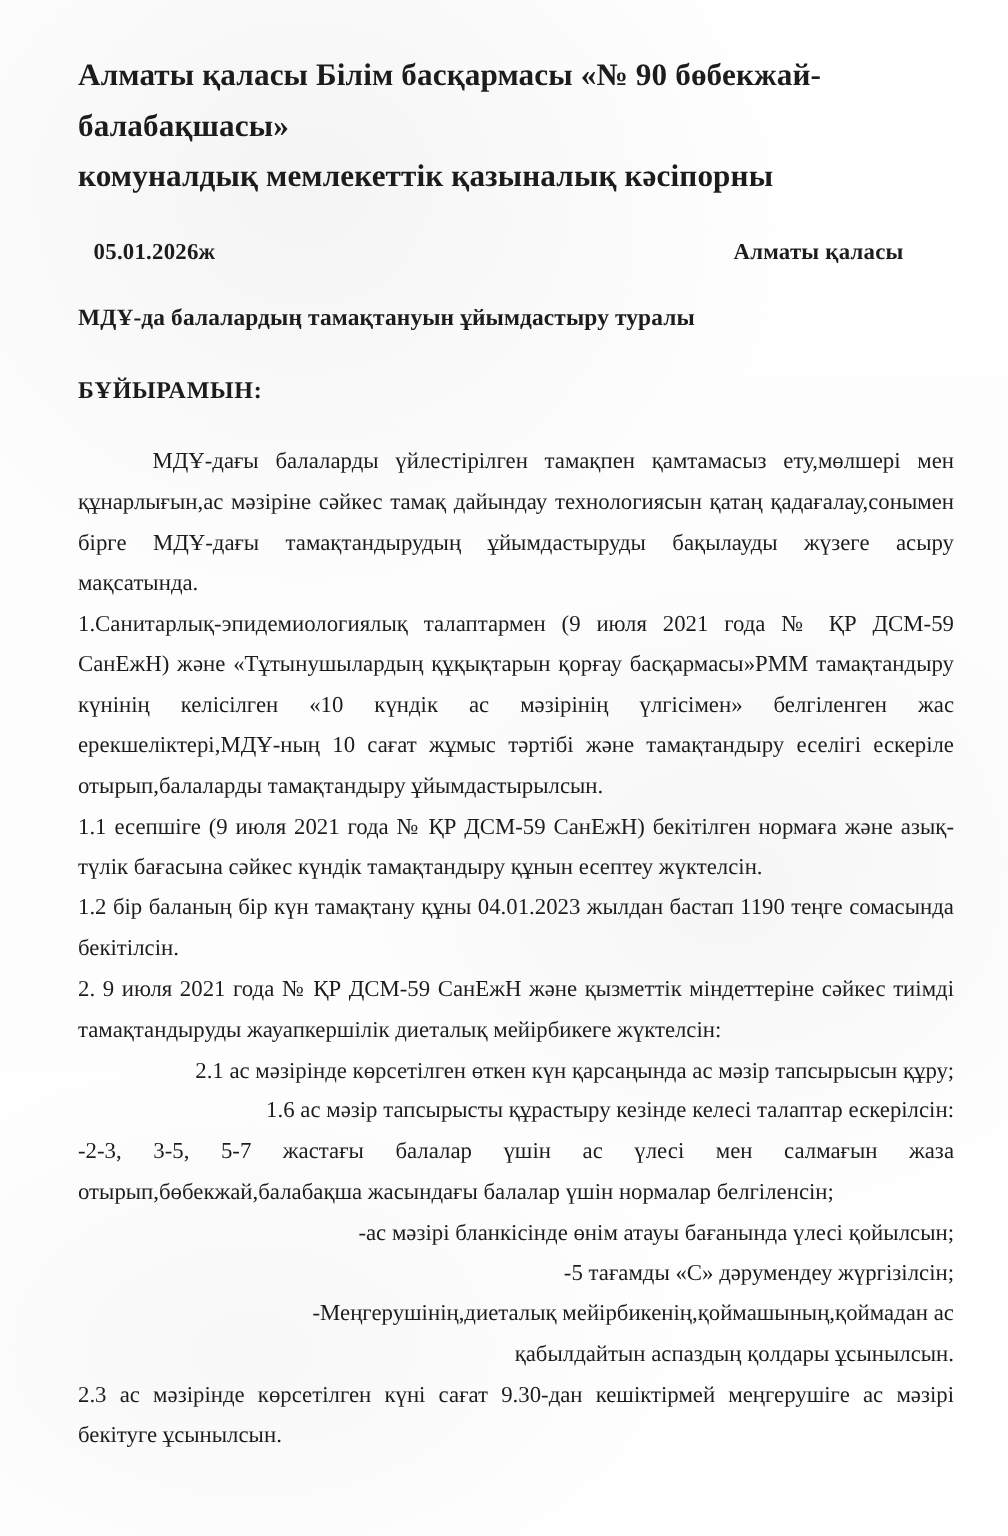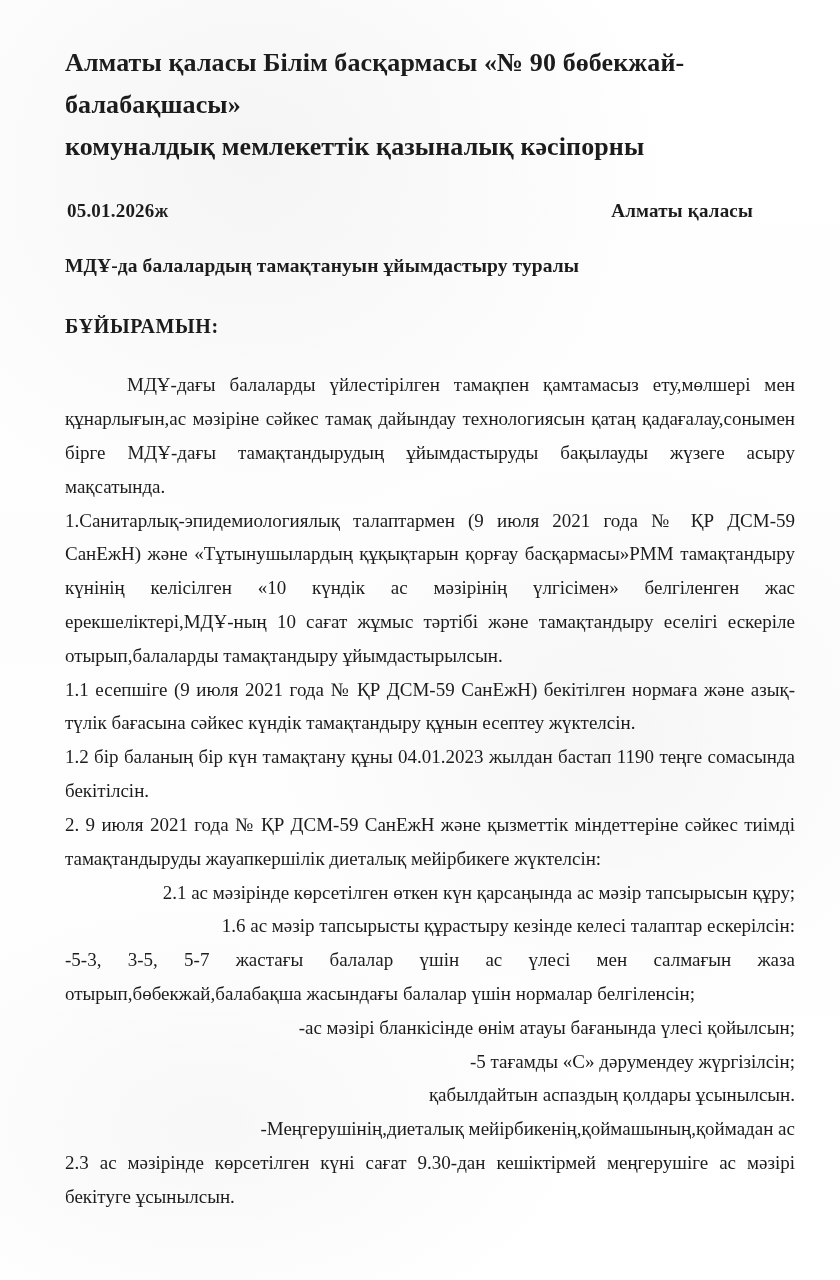--- a/index.html
+++ b/index.html
@@ -53,21 +53,21 @@
     font-weight: bold;
     font-size: 21px;
     letter-spacing: 0.3px;
     margin: 26px 0 0 0;
   }
 
   .meta-row {
     display: flex;
     justify-content: space-between;
     align-items: baseline;
-    margin: 32px 0 0 2px;
+    margin: 32px 0 0 13px;
     padding-right: 42px;
   }
   .meta-row .date {
     font-size: 19px;
     font-weight: 600;
     letter-spacing: 0.2px;
   }
   .meta-row .city {
     font-size: 19px;
     font-weight: bold;
@@ -131,21 +131,21 @@
   <div class="order-word">БҰЙЫРАМЫН:</div>
 
   <div class="body-block">
     <p class="para indent">МДҰ-дағы балаларды үйлестірілген тамақпен қамтамасыз ету,мөлшері мен құнарлығын,ас мәзіріне сәйкес тамақ дайындау  технологиясын қатаң қадағалау,сонымен бірге МДҰ-дағы тамақтандырудың ұйымдастыруды бақылауды жүзеге асыру мақсатында.</p>
     <p class="para">1.Санитарлық-эпидемиологиялық талаптармен (9 июля 2021 года № ҚР ДСМ-59 СанЕжН) және «Тұтынушылардың құқықтарын қорғау басқармасы»РММ тамақтандыру күнінің келісілген «10 күндік ас мәзірінің үлгісімен» белгіленген жас ерекшеліктері,МДҰ-ның 10 сағат жұмыс тәртібі және тамақтандыру еселігі ескеріле отырып,балаларды тамақтандыру ұйымдастырылсын.</p>
     <p class="para">1.1 есепшіге (9 июля 2021 года № ҚР ДСМ-59 СанЕжН) бекітілген нормаға және азық-түлік бағасына сәйкес күндік тамақтандыру құнын есептеу жүктелсін.</p>
     <p class="para">1.2 бір баланың бір күн тамақтану құны 04.01.2023 жылдан бастап 1190 теңге сомасында бекітілсін.</p>
     <p class="para">2. 9 июля 2021 года № ҚР ДСМ-59 СанЕжН және қызметтік міндеттеріне сәйкес тиімді тамақтандыруды жауапкершілік диеталық мейірбикеге жүктелсін:</p>
     <p class="para tight">2.1 ас мәзірінде көрсетілген өткен күн қарсаңында ас мәзір тапсырысын құру;</p>
     <p class="para tight">1.6 ас мәзір тапсырысты құрастыру кезінде келесі талаптар ескерілсін:</p>
-    <p class="para">-5-3,  3-5,  5-7 жастағы балалар үшін ас үлесі мен салмағын жаза отырып,бөбекжай,балабақша жасындағы балалар үшін нормалар белгіленсін;</p>
+    <p class="para">-2-3,  3-5,  5-7 жастағы балалар үшін ас үлесі мен салмағын жаза отырып,бөбекжай,балабақша жасындағы балалар үшін нормалар белгіленсін;</p>
     <p class="para tight">-ас мәзірі бланкісінде өнім атауы бағанында үлесі қойылсын;</p>
     <p class="para tight">-5 тағамды «С» дәрумендеу жүргізілсін;</p>
+    <p class="para tight">-Меңгерушінің,диеталық мейірбикенің,қоймашының,қоймадан ас</p>
     <p class="para tight">қабылдайтын аспаздың қолдары ұсынылсын.</p>
-    <p class="para tight">-Меңгерушінің,диеталық мейірбикенің,қоймашының,қоймадан ас</p>
     <p class="para">2.3 ас мәзірінде көрсетілген күні сағат 9.30-дан кешіктірмей меңгерушіге ас мәзірі бекітуге ұсынылсын.</p>
   </div>
 
 </div>
 
 </body></html>

